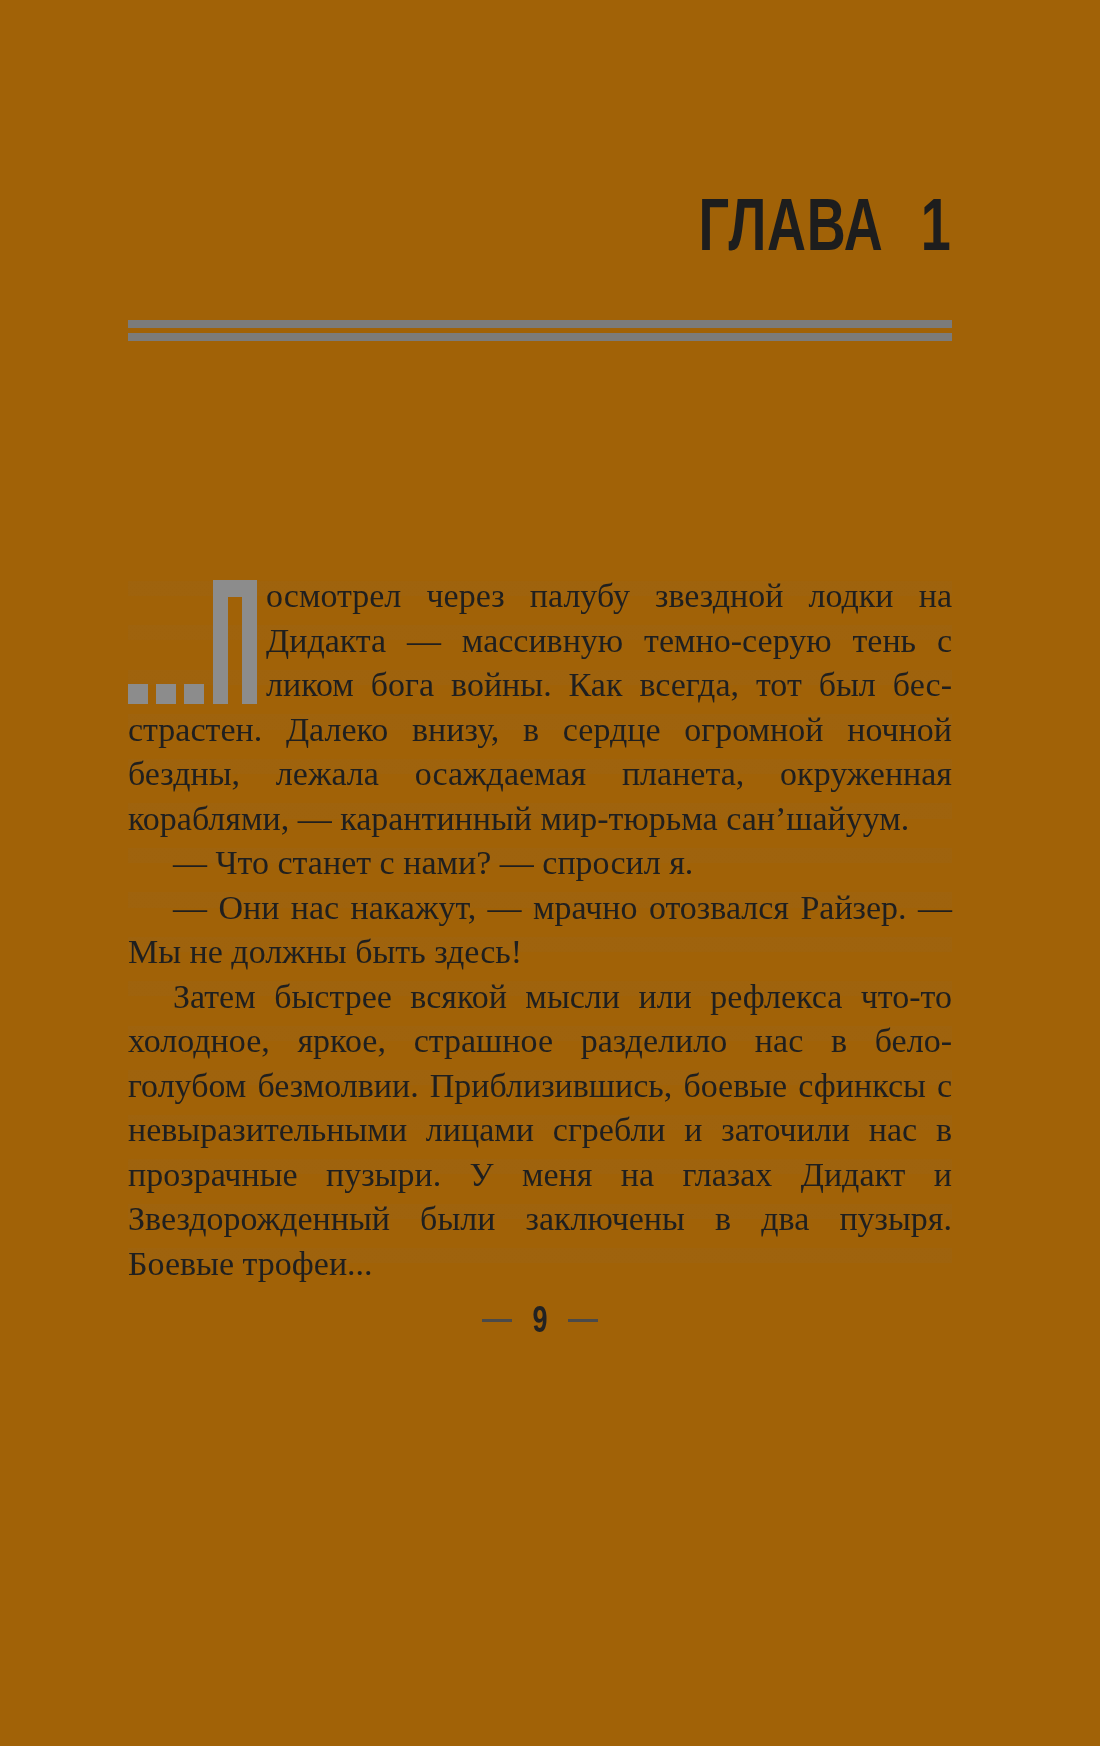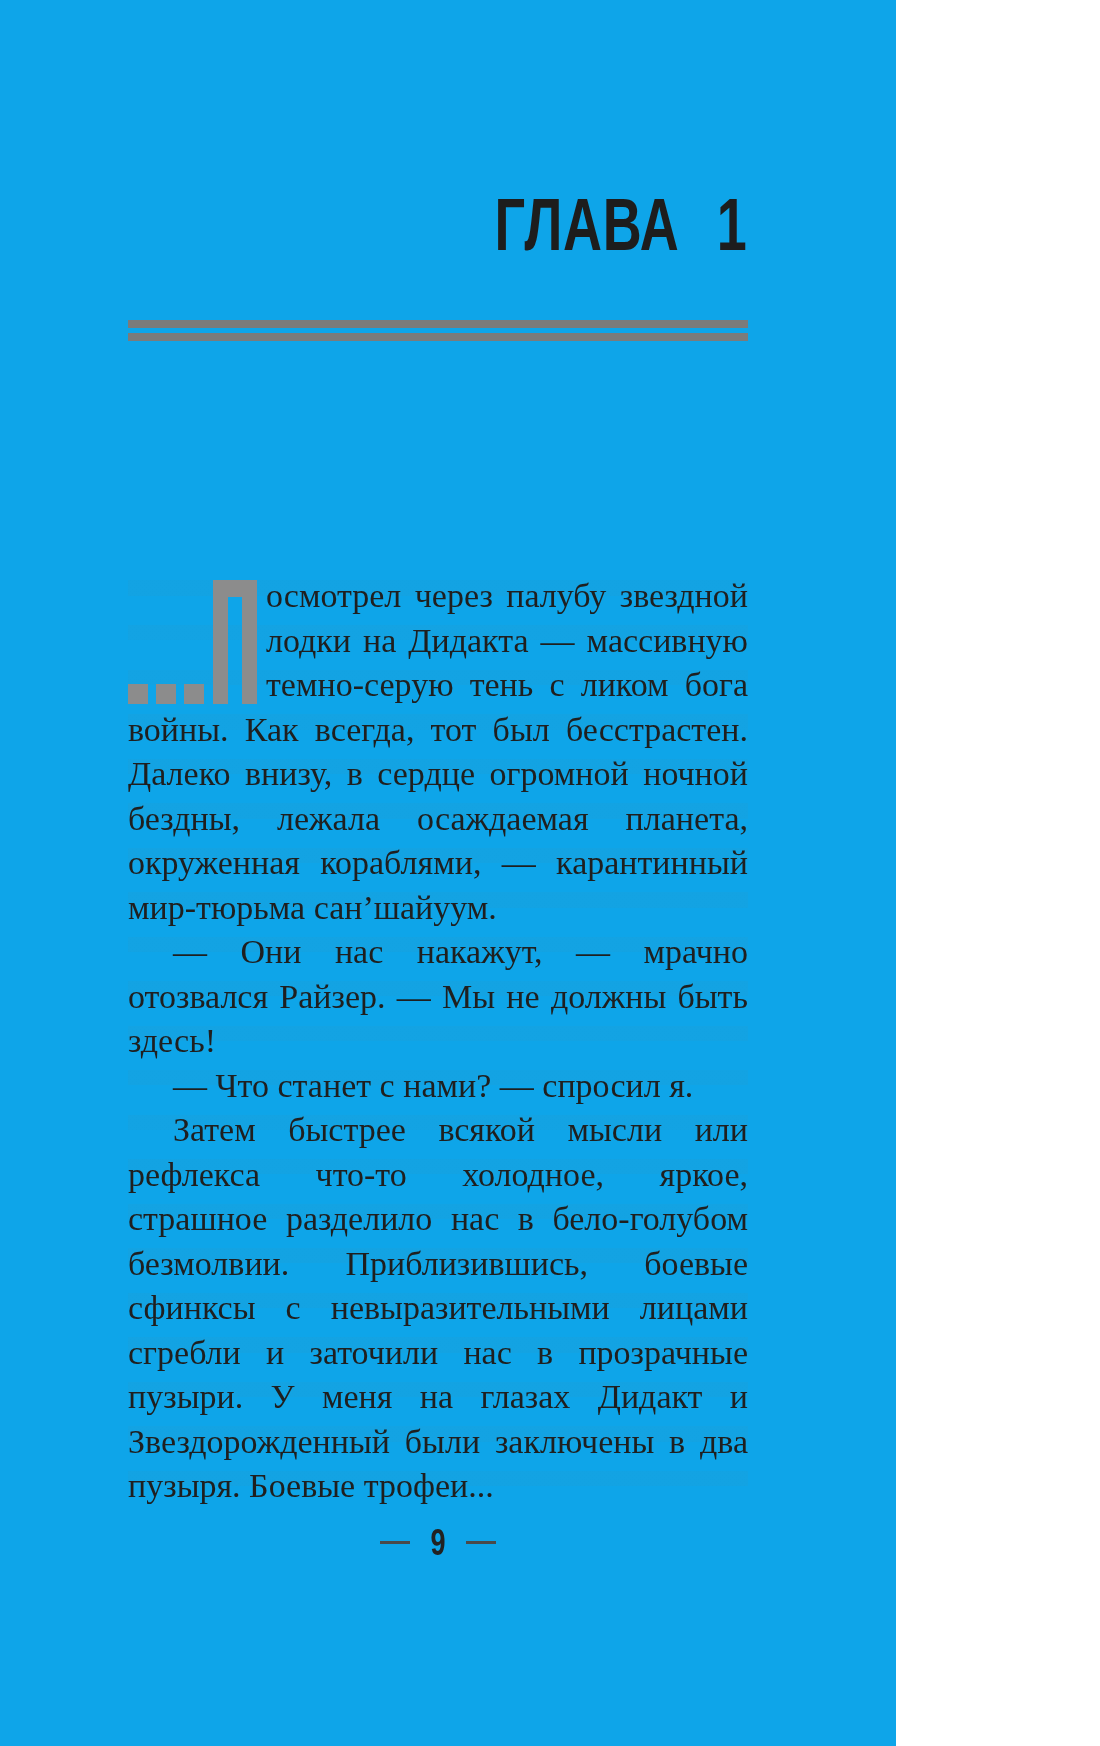--- a/index.html
+++ b/index.html
@@ -9,24 +9,24 @@
   }
   body {
     width: 1100px;
     height: 1746px;
     overflow: hidden;
     font-family: "Liberation Serif", serif;
     color: #1f1f1f;
   }
   .page {
     box-sizing: border-box;
-    width: 896px;
+    width: 1100px;
     height: 1746px;
     padding: 187px 148px 0 128px;
-    background: #0ea5e9;
+    background: #a16207;
   }
 
   
   .chapter-heading {
     margin: 0;
     height: 75px;
     text-align: right;
     white-space: nowrap;
   }
   .chapter-heading-inner {
@@ -148,23 +148,23 @@
 
     <p class="para">
       <span class="dropcap-block">
         <span class="orn-square"></span>
         <span class="orn-square"></span>
         <span class="orn-square"></span>
         <span class="dropcap-letter-shape"></span>
       </span><span class="sr-only">П</span><span>осмотрел через палубу звездной лодки на Дидакта — массивную темно-серую тень с ликом бога войны. Как всегда, тот был бес­страстен. Далеко внизу, в сердце огромной ночной бездны, лежала осаждаемая планета, окруженная кораблями, — карантинный мир-тюрьма сан’шайуум.</span>
     </p>
 
+    <p class="para indent">— Что станет с нами? — спросил я.</p>
+
     <p class="para indent">— Они нас накажут, — мрачно отозвался Рай­зер. — Мы не должны быть здесь!</p>
-
-    <p class="para indent">— Что станет с нами? — спросил я.</p>
 
 
     <p class="para indent">Затем быстрее всякой мысли или рефлекса что-то холодное, яркое, страшное разделило нас в бело-голубом безмолвии. Приблизившись, боевые сфинк­сы с невыразительными лицами сгребли и заточили нас в прозрачные пузыри. У меня на глазах Дидакт и Звездорожденный были заключены в два пузыря. Боевые трофеи...</p>
 
   </div>
 
   <div class="page-footer">
     <span class="foot-dash"></span>
     <span class="foot-num">9</span>
     <span class="foot-dash"></span>

